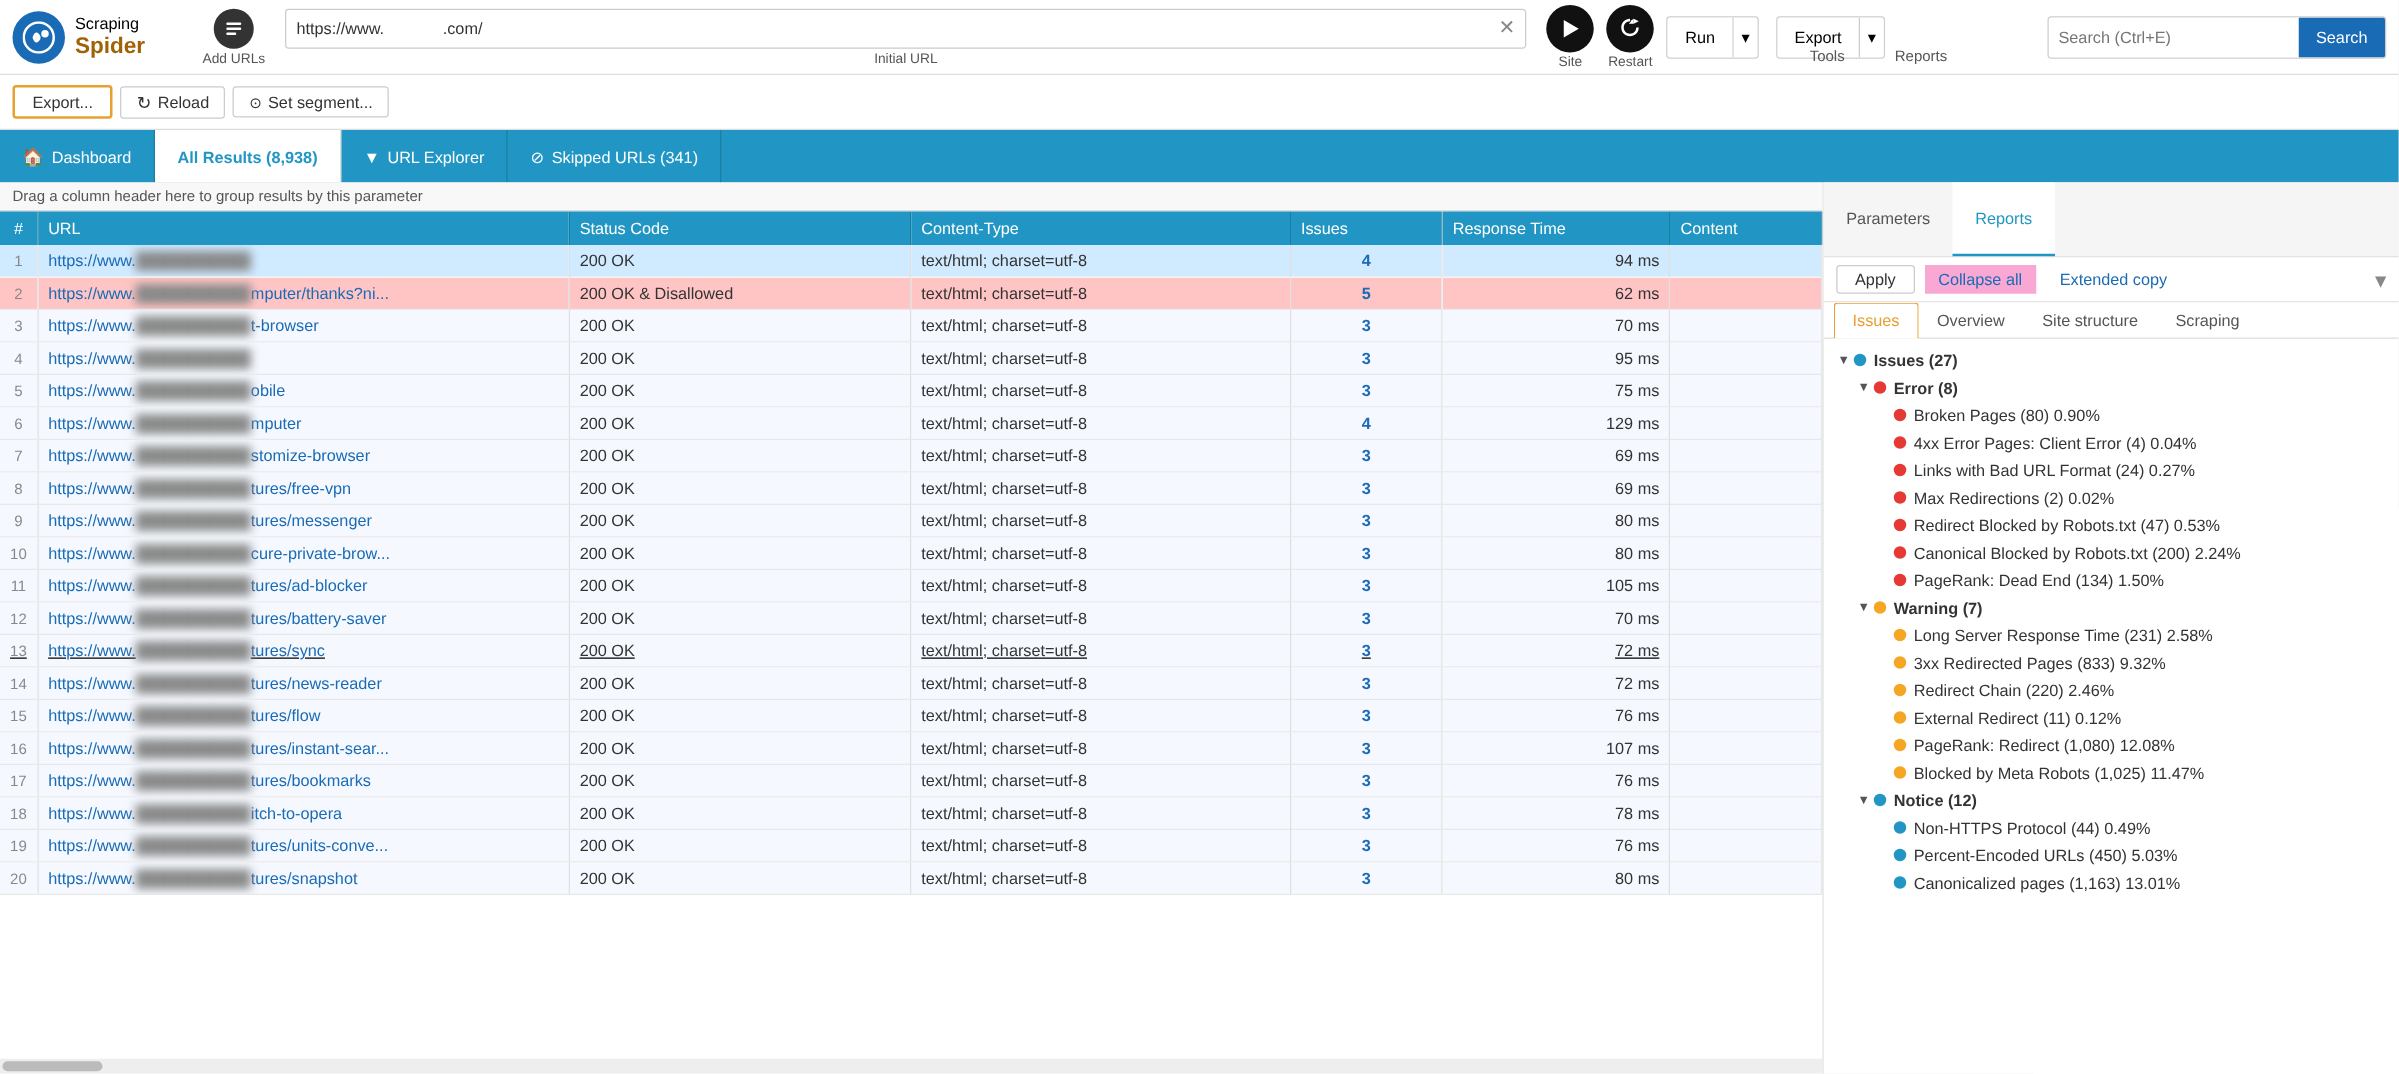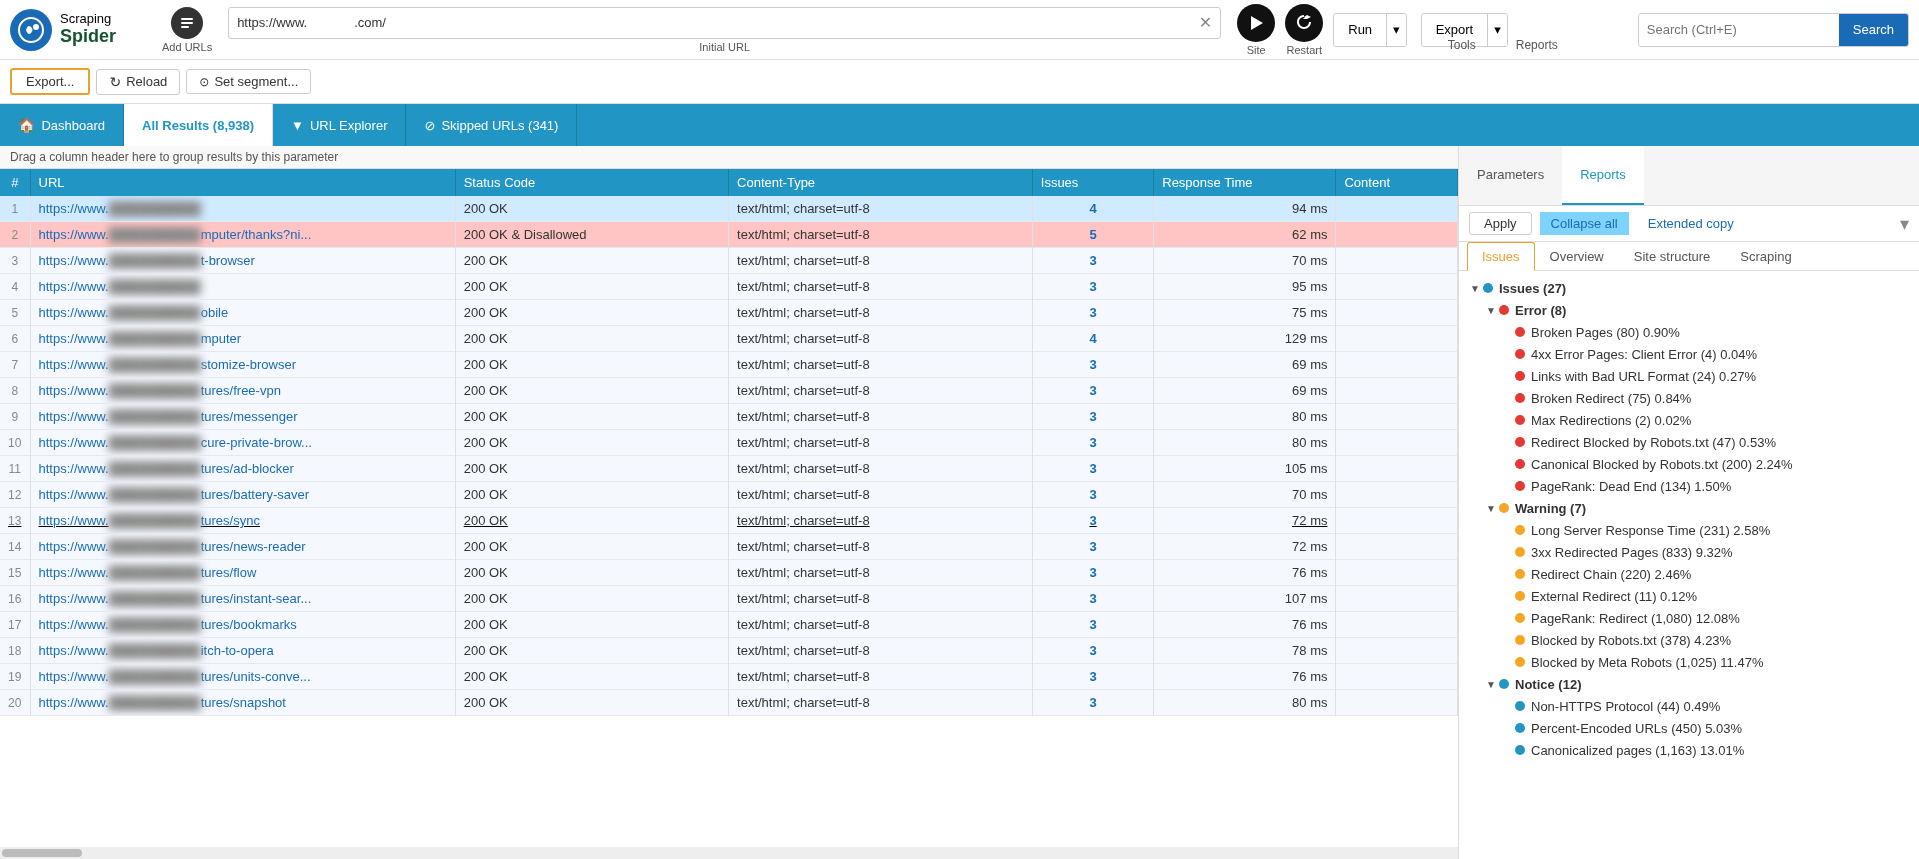--- a/index.html
+++ b/index.html
@@ -62,21 +62,21 @@
     .issues-num { color: #1a6bb5; font-weight: 600; text-align: center; }
     .scrollbar-h { height: 12px; background: #eee; display: flex; align-items: center; padding: 0 2px; }
 
     
     .right-panel { width: 460px; display: flex; flex-direction: column; background: #fff; }
     .right-tabs-bar { display: flex; border-bottom: 1px solid #ddd; background: #f5f5f5; }
     .right-tab { padding: 21px 18px; cursor: pointer; font-size: 13px; color: #555; border-bottom: 2px solid transparent; }
     .right-tab.active { color: #2196c4; border-bottom: 2px solid #2196c4; background: #fff; }
     .right-panel-toolbar { display: flex; align-items: center; padding: 6px 10px; gap: 8px; border-bottom: 1px solid #ddd; background: #fff; }
     .apply-btn { padding: 3px 14px; background: #fff; border: 1px solid #ccc; border-radius: 3px; cursor: pointer; font-size: 13px; color: #333; }
-    .collapse-all-btn { padding: 3px 10px; background: #7dd3fc; border: 1px solid transparent; cursor: pointer; font-size: 13px; color: #1a6bb5; }
+    .collapse-all-btn { padding: 3px 10px; background: #f9a8d4; border: 1px solid transparent; cursor: pointer; font-size: 13px; color: #1a6bb5; }
     .ext-copy-btn { padding: 3px 10px; background: #fff; border: 1px solid transparent; cursor: pointer; font-size: 13px; color: #1a6bb5; }
     .issues-sub-tabs { display: flex; border-bottom: 1px solid #ddd; padding: 0 8px; background: #fff; }
     .issues-sub-tab { padding: 6px 14px; cursor: pointer; font-size: 13px; color: #555; border: 1px solid transparent; border-radius: 3px 3px 0 0; margin-bottom: -1px; }
     .issues-sub-tab.active { color: #e8a030; border: 1px solid #e8a030; border-bottom: 1px solid #fff; background: #fff; }
     .issues-tree { flex: 1; overflow-y: auto; padding: 6px 0; }
     .tree-item { display: flex; align-items: center; padding: 3px 8px 3px 0; cursor: pointer; }
     .tree-indent-1 { padding-left: 8px; }
     .tree-indent-2 { padding-left: 24px; }
     .tree-indent-3 { padding-left: 40px; }
     .tree-arrow { width: 16px; height: 16px; display: inline-flex; align-items: center; justify-content: center; font-size: 10px; color: #555; flex-shrink: 0; }
@@ -99,21 +99,21 @@
   <div class="logo-area">
     <div class="logo-circle">
       <svg width="26" height="26" viewBox="0 0 26 26" fill="none" xmlns="http://www.w3.org/2000/svg">
         <circle cx="13" cy="13" r="12" stroke="#fff" stroke-width="2" fill="none"></circle>
         <path d="M8 13 Q10 7 13 10 Q16 13 13 16 Q10 19 8 13Z" fill="#fff"></path>
         <circle cx="18" cy="10" r="3" fill="#fff"></circle>
       </svg>
     </div>
     <div class="logo-text">
       <span>Scraping</span>
-      <span style="font-size:18px;font-weight:700;color:#14532d;">Spider</span>
+      <span style="font-size:18px;font-weight:700;color:#a16207;">Spider</span>
     </div>
   </div>
 
   <div class="add-urls-btn">
     <div class="icon-circle">
       <svg width="18" height="18" viewBox="0 0 18 18" fill="white">
         <rect x="3" y="4" width="12" height="2" rx="1"></rect>
         <rect x="3" y="8" width="12" height="2" rx="1"></rect>
         <rect x="3" y="12" width="8" height="2" rx="1"></rect>
       </svg>
@@ -441,25 +441,20 @@
         <span class="tree-label">4xx Error Pages: Client Error (4) 0.04%</span>
       </div>
       <div class="tree-item tree-indent-3">
         <span class="tree-arrow"> </span>
         <span class="tree-dot dot-red"></span>
         <span class="tree-label">Links with Bad URL Format (24) 0.27%</span>
       </div>
       <div class="tree-item tree-indent-3">
         <span class="tree-arrow"> </span>
         <span class="tree-dot dot-red"></span>
-        <span class="tree-label">Broken Redirect (75) 0.84%</span>
-      </div>
-      <div class="tree-item tree-indent-3">
-        <span class="tree-arrow"> </span>
-        <span class="tree-dot dot-red"></span>
         <span class="tree-label">Max Redirections (2) 0.02%</span>
       </div>
       <div class="tree-item tree-indent-3">
         <span class="tree-arrow"> </span>
         <span class="tree-dot dot-red"></span>
         <span class="tree-label">Redirect Blocked by Robots.txt (47) 0.53%</span>
       </div>
       <div class="tree-item tree-indent-3">
         <span class="tree-arrow"> </span>
         <span class="tree-dot dot-red"></span>
@@ -493,25 +488,20 @@
       </div>
       <div class="tree-item tree-indent-3">
         <span class="tree-arrow"> </span>
         <span class="tree-dot dot-orange"></span>
         <span class="tree-label">External Redirect (11) 0.12%</span>
       </div>
       <div class="tree-item tree-indent-3">
         <span class="tree-arrow"> </span>
         <span class="tree-dot dot-orange"></span>
         <span class="tree-label">PageRank: Redirect (1,080) 12.08%</span>
-      </div>
-      <div class="tree-item tree-indent-3">
-        <span class="tree-arrow"> </span>
-        <span class="tree-dot dot-orange"></span>
-        <span class="tree-label">Blocked by Robots.txt (378) 4.23%</span>
       </div>
       <div class="tree-item tree-indent-3">
         <span class="tree-arrow"> </span>
         <span class="tree-dot dot-orange"></span>
         <span class="tree-label">Blocked by Meta Robots (1,025) 11.47%</span>
       </div>
 
       <div class="tree-item tree-indent-2">
         <span class="tree-arrow">▼</span>
         <span class="tree-dot dot-blue"></span>

